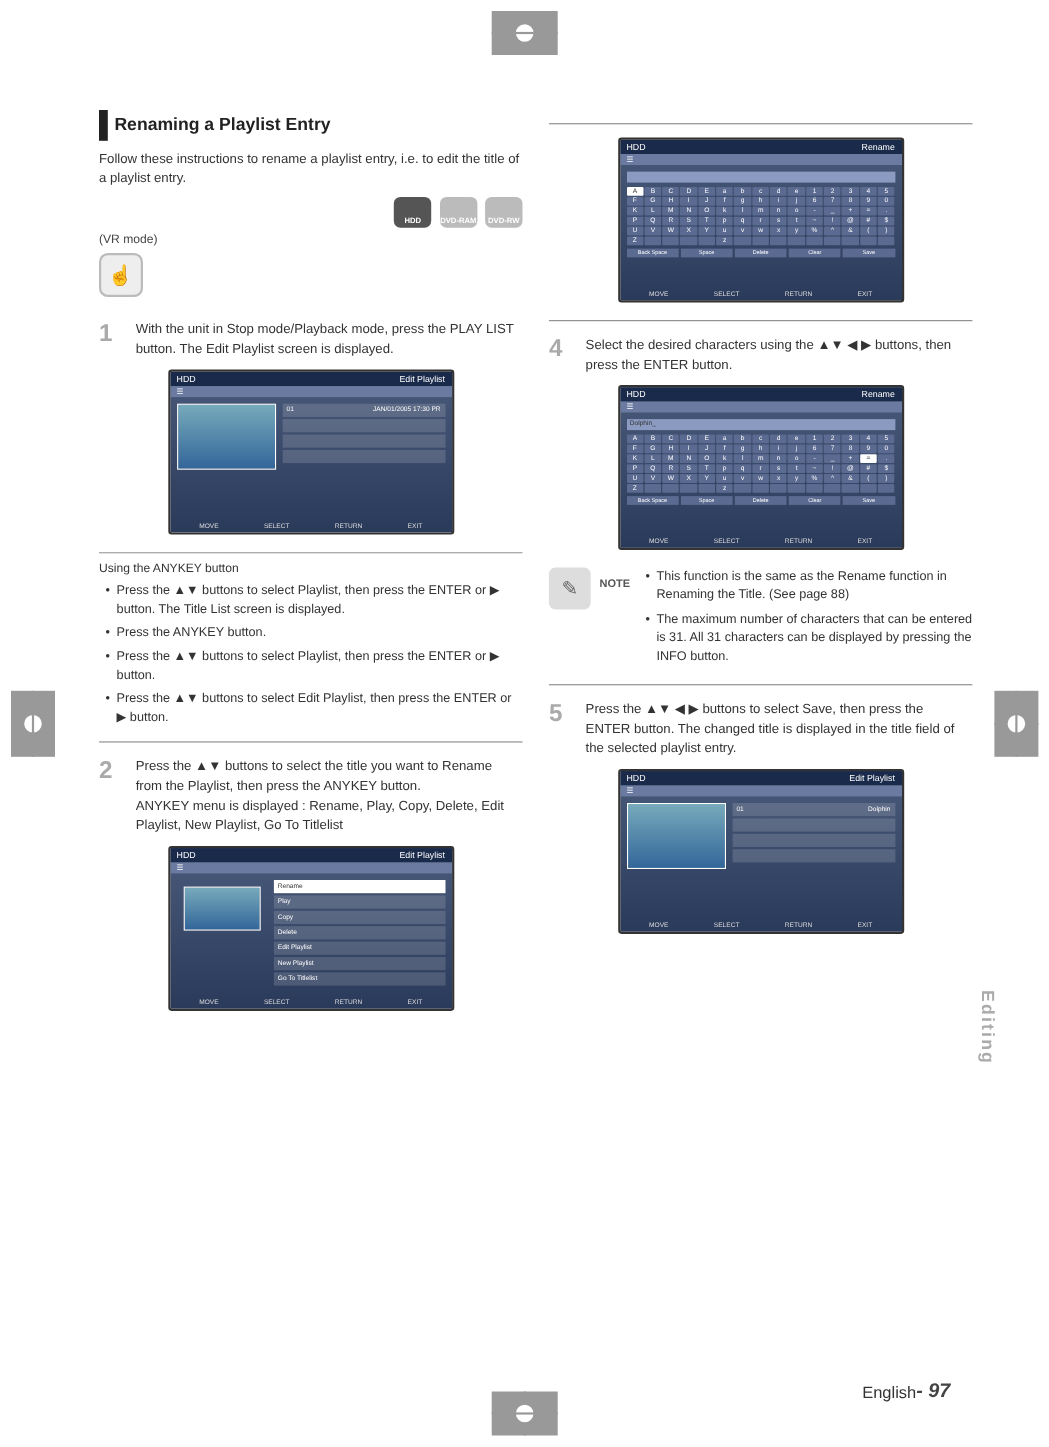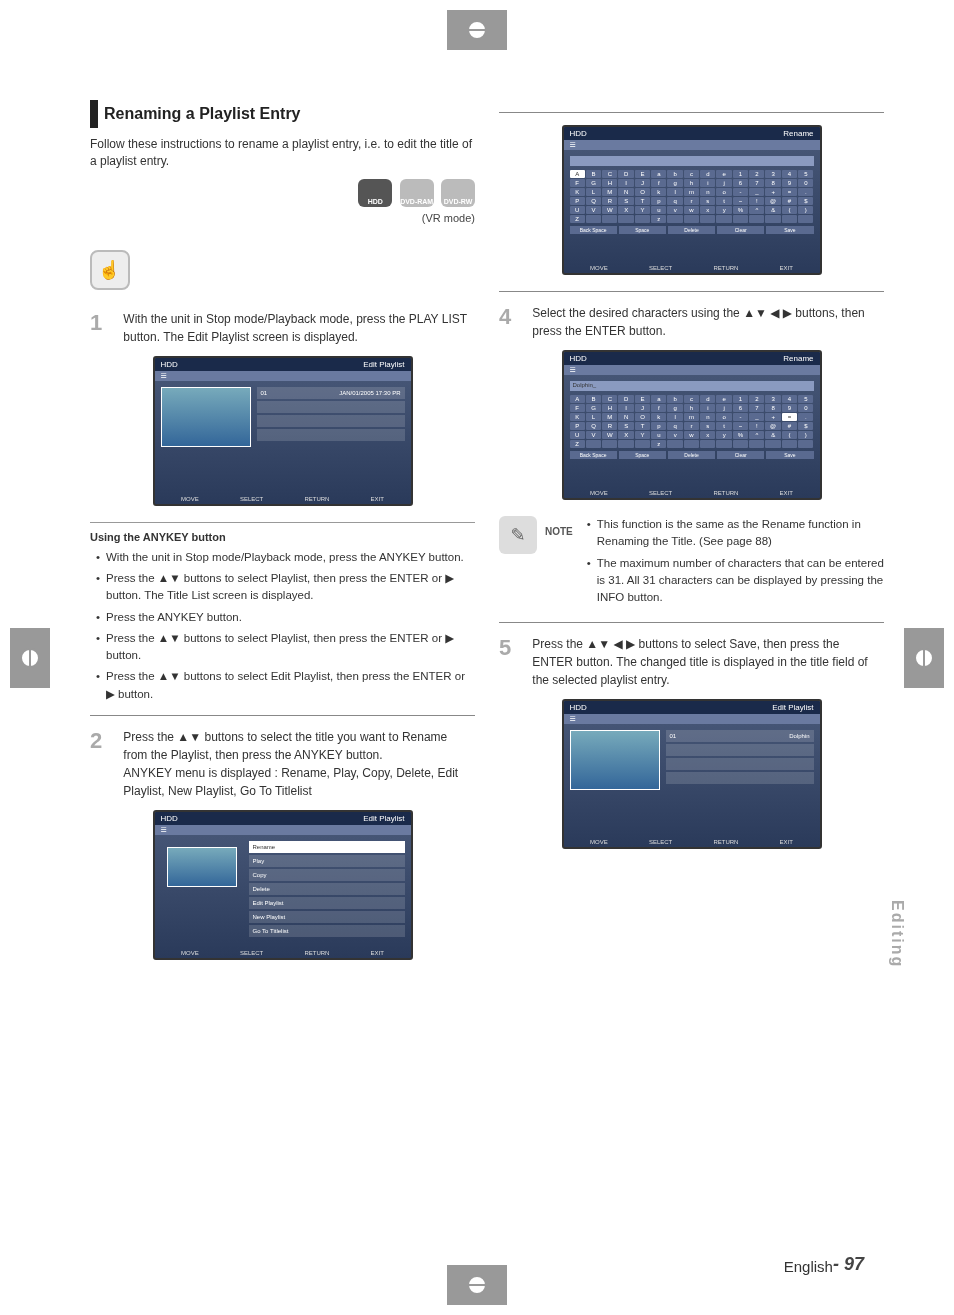--- a/index.html
+++ b/index.html
@@ -42,21 +42,21 @@
   .section-title-bar {
     width: 8px; height: 28px; background: #222; display:inline-block; vertical-align:middle; margin-right:6px;
   }
   .heading-row { display:flex; align-items:center; margin-bottom:8px; }
   .heading { font-size:16px; font-weight:bold; color:#222; }
   .intro { font-size:12px; line-height:1.45; margin-bottom:8px; }
   .media-badges { text-align:right; margin:4px 0 2px; }
   .badge { display:inline-block; width:34px; height:28px; background:#bbb; border-radius:6px; margin-left:4px; position:relative; }
   .badge.hdd { background:#555; }
   .badge span { position:absolute; bottom:2px; left:0; right:0; text-align:center; color:#fff; font-size:7px; font-weight:bold; }
-  .vr-note { text-align:right; font-size:11px; color:#444; margin-bottom:26px; }
+  .vr-note { text-align:left; font-size:11px; color:#444; margin-bottom:6px; }
   .hand-icon {
     width:40px; height:40px; border:2px solid #bbb; border-radius:8px; background:#eee;
     display:flex; align-items:center; justify-content:center; margin-bottom:20px;
     color:#888; font-size:18px;
   }
   .step-num {
     display:inline-block; width:30px; font-size:22px; font-weight:bold; color:#aaa; vertical-align:top;
   }
   .step { margin-bottom:10px; }
   .step-body { display:inline-block; width: calc(100% - 34px); vertical-align:top; line-height:1.5; }
@@ -74,21 +74,21 @@
   .screen .footer { position:absolute; bottom:2px; left:0; right:0; display:flex; justify-content:space-around; font-size:6px; color:#ddd; padding:0 6px; }
   .screen .footer .key { display:flex; align-items:center; gap:2px; }
   .keyboard-screen .kbd-area { padding:6px; }
   .kbd-grid { display:grid; grid-template-columns: repeat(15, 1fr); gap:1px; }
   .kbd-grid .k { background:#5a6a90; color:#fff; font-size:6px; text-align:center; padding:1px 0; border-radius:1px; }
   .kbd-grid .k.sel { background:#fff; color:#333; }
   .kbd-text { background:#8a9ac0; height:10px; margin-bottom:4px; font-size:6px; color:#333; padding:1px 3px; }
   .kbd-opts { display:flex; gap:2px; margin-top:3px; }
   .kbd-opts .opt { flex:1; background:#5a6a90; color:#fff; font-size:5px; text-align:center; padding:1px; }
   .using-sidebar {
-    font-weight:bold; font-size:11px; color:#333; margin-bottom:6px; border-top:1px solid #999; padding-top:8px;
+    font-weight:normal; font-size:11px; color:#333; margin-bottom:6px; border-top:1px solid #999; padding-top:8px;
   }
   .bullet-list { padding-left: 6px; }
   .bullet-list li { list-style:none; position:relative; padding-left:10px; line-height:1.5; margin-bottom:4px; font-size:11.5px; }
   .bullet-list li::before { content:"•"; position:absolute; left:0; color:#333; }
   .divider { border-top:1px solid #888; margin:12px 0; }
   .note-icon {
     width:38px; height:38px; background:#ddd; border-radius:6px;
     display:inline-flex; align-items:center; justify-content:center;
     font-size:18px; color:#666; margin-right:8px; vertical-align:top;
   }
@@ -167,21 +167,20 @@
       <div class="footer">
         <span class="key">MOVE</span>
         <span class="key">SELECT</span>
         <span class="key">RETURN</span>
         <span class="key">EXIT</span>
       </div>
     </div>
 
     <div class="using-sidebar">Using the ANYKEY button</div>
     <ul class="bullet-list">
-      <li>With the unit in Stop mode/Playback mode, press the ANYKEY button.</li>
       <li>Press the ▲▼ buttons to select Playlist, then press the ENTER or ▶ button. The Title List screen is displayed.</li>
       <li>Press the ANYKEY button.</li>
       <li>Press the ▲▼ buttons to select Playlist, then press the ENTER or ▶ button.</li>
       <li>Press the ▲▼ buttons to select Edit Playlist, then press the ENTER or ▶ button.</li>
     </ul>
 
     <div class="divider"></div>
 
     <div class="step">
       <span class="step-num">2</span>

